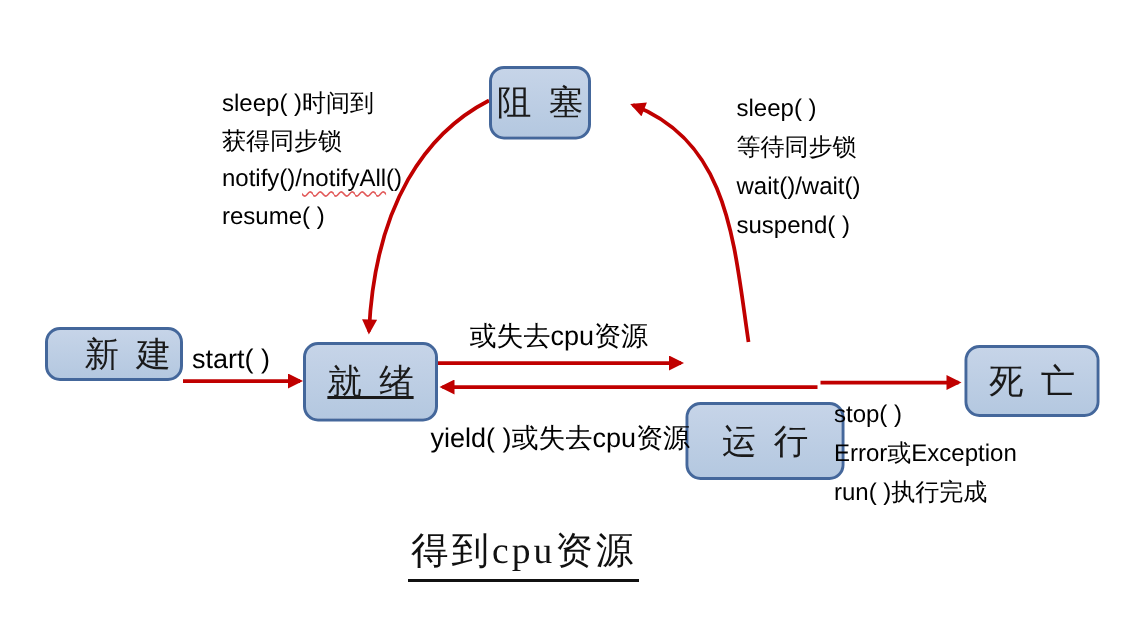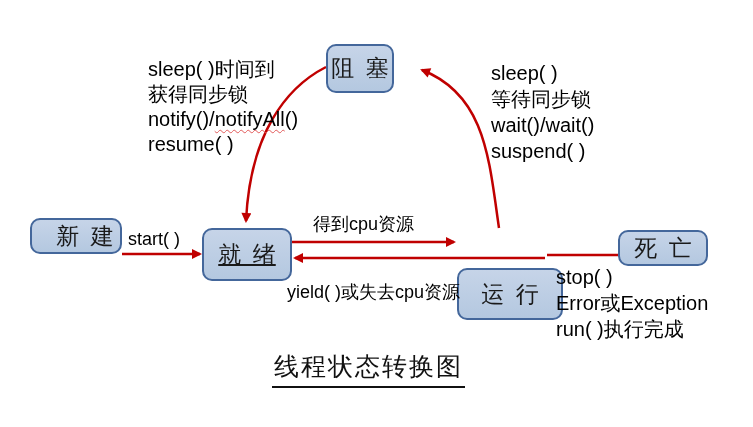--- a/index.html
+++ b/index.html
@@ -19,30 +19,30 @@
     background:linear-gradient(#c6d4e8,#b4c8e0);
     display:flex;align-items:center;justify-content:center;
     font-family:"Liberation Serif","DejaVu Serif",serif;
     font-size:23px;color:#1a1a1a;
     white-space:pre;
   }
   .node-blocked{left:326px;top:44px;width:68px;height:49px;}
   .node-new{left:30px;top:218px;width:92px;height:36px;padding-left:18px;}
   .node-ready{left:202px;top:228px;width:90px;height:53px;text-decoration:underline;}
   .node-running{left:457px;top:228px;width:106px;height:52px;margin-top:40px;}
-  .node-dead{left:618px;top:230px;width:90px;height:36px;}
+  .node-dead{left:643px;top:230px;width:90px;height:48px;}
   .lbl{
     position:absolute;
     font-size:18px;color:#000;
     white-space:nowrap;
   }
   .lbl-start{left:128px;top:229px;}
   .lbl-getcpu{left:313px;top:212px;}
   .lbl-yield{left:287px;top:280px;}
-  .block{position:absolute;font-size:20px;color:#000;white-space:nowrap;}
+  .block{position:absolute;font-size:16px;color:#000;white-space:nowrap;}
   .block div{height:25px;line-height:25px;}
   .block-left{left:148px;top:57px;}
   .block-right{left:491px;top:60px;}
   .block-right div,.block-dead div{height:26px;line-height:26px;}
   .block-dead{left:556px;top:264px;}
   .wavy{
     text-decoration:underline;
     text-decoration-style:wavy;
     text-decoration-color:#e25a5a;
     text-decoration-thickness:1px;
@@ -77,21 +77,21 @@
     <path d="M 499 228 C 489 160, 486 95, 422 70" fill="none" stroke="#c00000" stroke-width="2.5" marker-end="url(#ah)"></path>
   </svg>
 
   <div class="node node-blocked">阻  塞</div>
   <div class="node node-new">新  建</div>
   <div class="node node-ready">就  绪</div>
   <div class="node node-running">运  行</div>
   <div class="node node-dead">死  亡</div>
 
   <div class="lbl lbl-start">start( )</div>
-  <div class="lbl lbl-getcpu">得到cpu资源</div>
+  <div class="lbl lbl-getcpu">或失去cpu资源</div>
   <div class="lbl lbl-yield">yield( )或失去cpu资源</div>
 
   <div class="block block-left">
     <div>sleep( )时间到</div>
     <div>获得同步锁</div>
     <div><span>notify()/</span><span class="wavy">notifyAll</span><span>()</span></div>
     <div>resume( )</div>
   </div>
 
   <div class="block block-right">
@@ -100,15 +100,15 @@
     <div>wait()/wait()</div>
     <div>suspend( )</div>
   </div>
 
   <div class="block block-dead">
     <div>stop( )</div>
     <div>Error或Exception</div>
     <div>run( )执行完成</div>
   </div>
 
-  <div class="diagram-title">线程状态转换图</div>
+  <div class="diagram-title">得到cpu资源</div>
 
 </div>
 
 </body></html>

